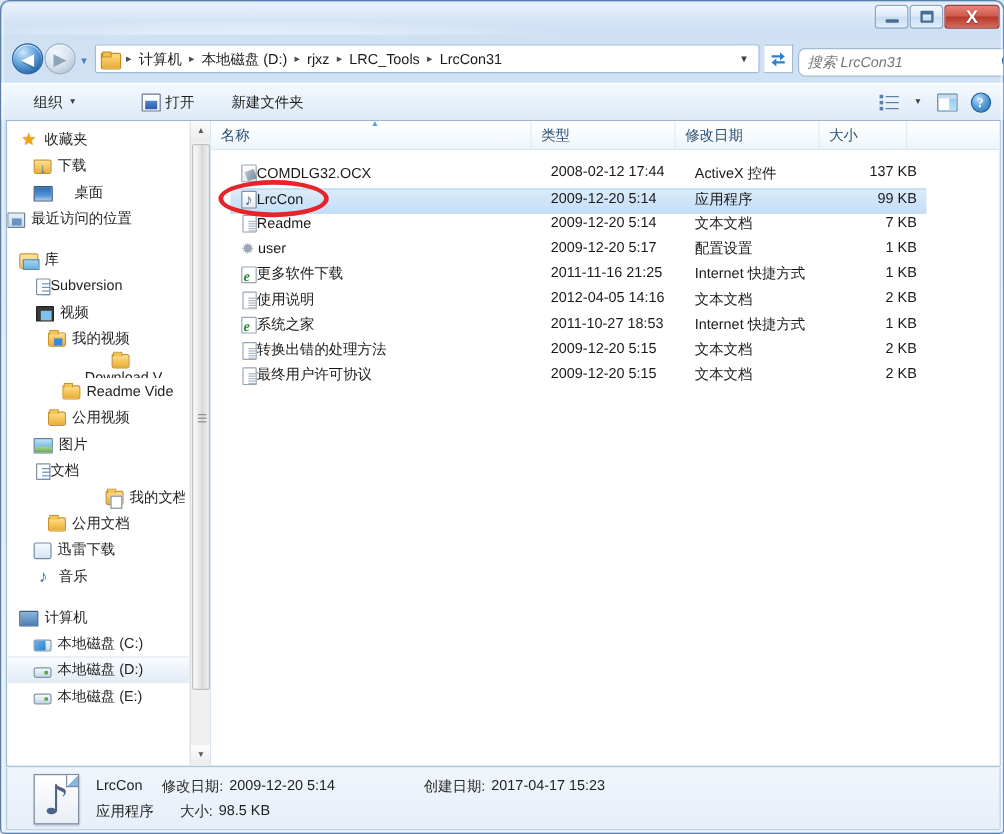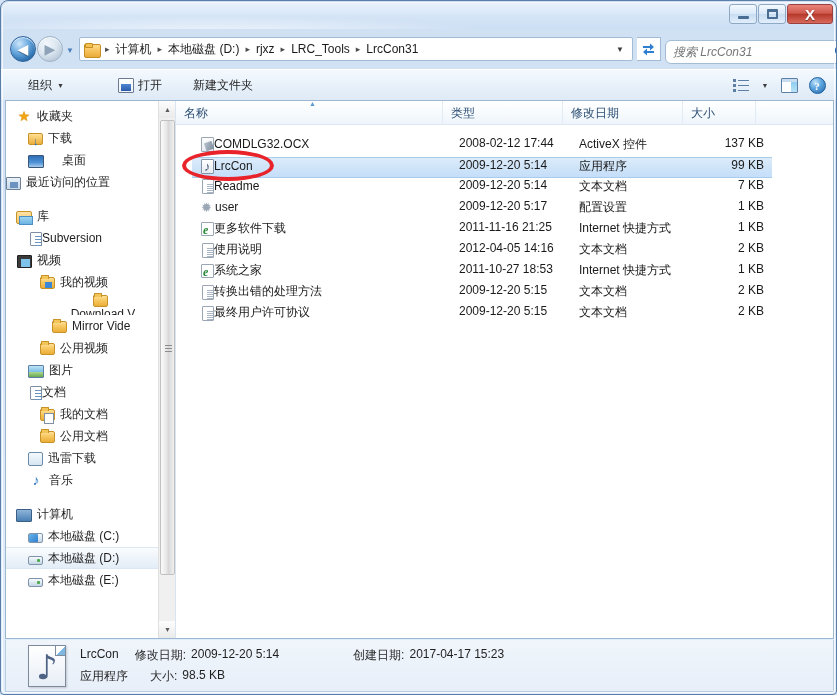--- a/index.html
+++ b/index.html
@@ -716,49 +716,49 @@
           </div>
           <div class="nav-spacer"></div>
           <div class="nav-item" style="padding-left: 10px;">
             <span class="nav-icon ic-library"></span>
             <span class="nav-label">库</span>
           </div>
           <div class="nav-item" style="padding-left: 22px;">
             <span class="nav-icon ic-doc"></span>
             <span class="nav-label">Subversion</span>
           </div>
-          <div class="nav-item" style="padding-left: 11px;">
+          <div class="nav-item" style="padding-left: 11px; margin-left: 13px;">
             <span class="nav-icon ic-video"></span>
             <span class="nav-label">视频</span>
           </div>
           <div class="nav-item" style="padding-left: 34px;">
             <span class="nav-icon ic-folder-vid"></span>
             <span class="nav-label">我的视频</span>
           </div>
           <div class="nav-item" style="padding-left: 46px; flex-direction: column;">
             <span class="nav-icon ic-folder"></span>
             <span class="nav-label">Download V</span>
           </div>
           <div class="nav-item" style="padding-left: 46px;">
             <span class="nav-icon ic-folder"></span>
-            <span class="nav-label">Mirror Vide</span>
+            <span class="nav-label">Readme Vide</span>
           </div>
           <div class="nav-item" style="padding-left: 34px;">
             <span class="nav-icon ic-folder"></span>
             <span class="nav-label">公用视频</span>
           </div>
           <div class="nav-item" style="padding-left: 22px;">
             <span class="nav-icon ic-picture"></span>
             <span class="nav-label">图片</span>
           </div>
           <div class="nav-item" style="padding-left: 22px;">
             <span class="nav-icon ic-doc"></span>
             <span class="nav-label">文档</span>
           </div>
-          <div class="nav-item" style="padding-left: 34px;">
+          <div class="nav-item" style="padding-left: 34px; margin-left: 48px;">
             <span class="nav-icon ic-folder-doc"></span>
             <span class="nav-label">我的文档</span>
           </div>
           <div class="nav-item" style="padding-left: 34px;">
             <span class="nav-icon ic-folder"></span>
             <span class="nav-label">公用文档</span>
           </div>
           <div class="nav-item" style="padding-left: 22px;">
             <span class="nav-icon ic-thunder"></span>
             <span class="nav-label">迅雷下载</span>

